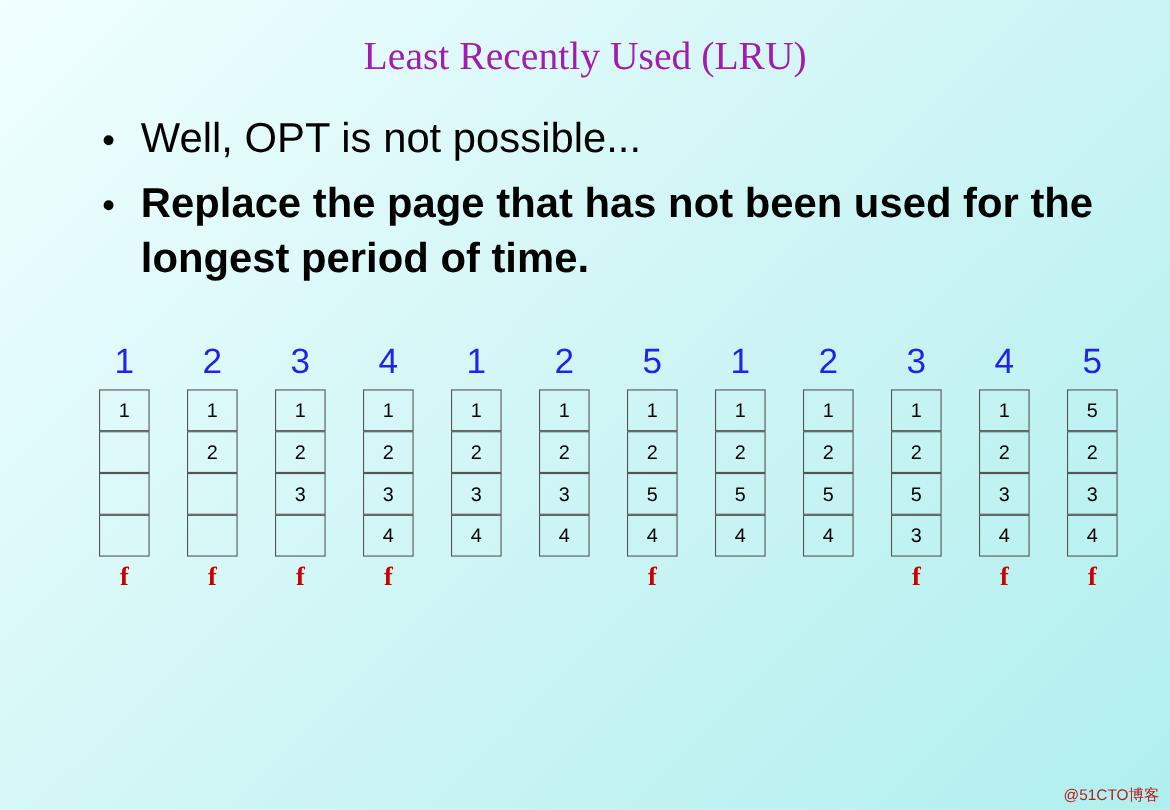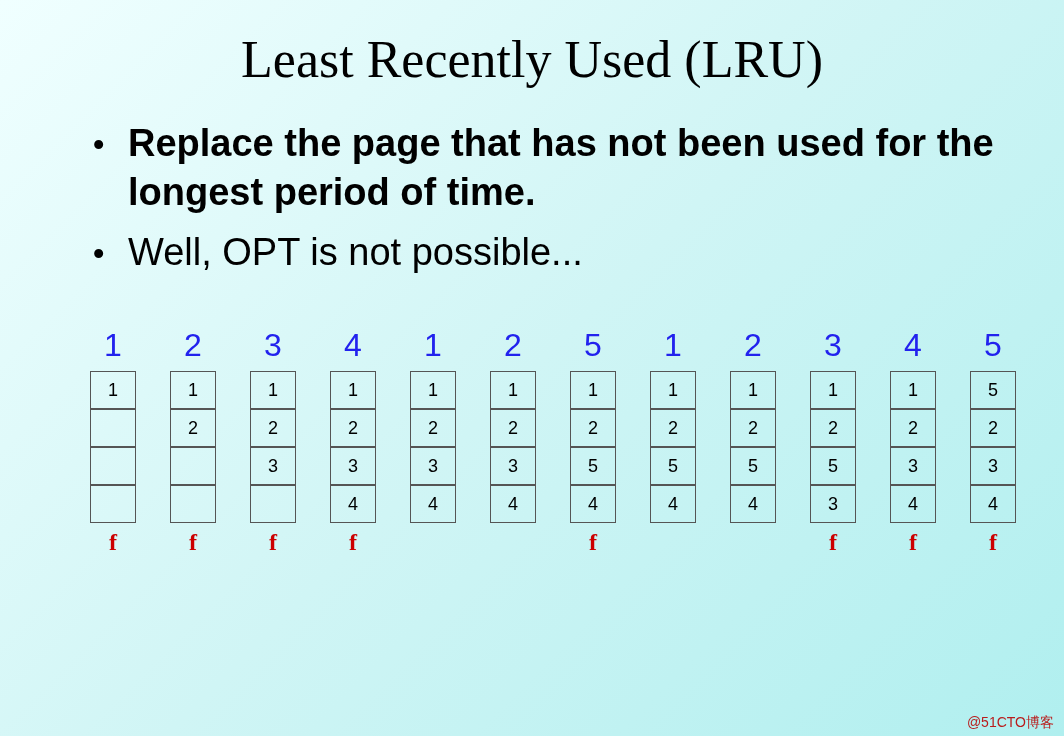--- a/index.html
+++ b/index.html
@@ -10,22 +10,22 @@
     overflow: hidden;
     font-family: "Times New Roman", Times, serif;
     background: linear-gradient(135deg, #f0ffff 0%, #d0f5f5 50%, #b0efef 100%);
     position: relative;
   }
   .slide {
     padding: 18px 60px 0 60px;
     box-sizing: border-box;
   }
   .title {
-    color: #000000;
-    font-size: 52px;
+    color: #a21caf;
+    font-size: 36px;
     text-align: center;
     margin: 12px 0 30px 0;
     font-weight: normal;
   }
   ul.bullets {
     list-style: none;
     padding: 0 0 0 32px;
     margin: 0;
   }
   ul.bullets li {
@@ -109,22 +109,22 @@
     font-size: 14px;
   }
 </style>
 </head>
 <body>
 
 <div class="slide">
   <h1 class="title">Least Recently Used (LRU)</h1>
 
   <ul class="bullets">
+    <li><span class="plain">Well, OPT is not possible...</span></li>
     <li><span class="bold">Replace the page that has not been used for the longest period of time.</span></li>
-    <li><span class="plain">Well, OPT is not possible...</span></li>
   </ul>
 
   <div class="diagram">
     <div class="columns" id="columns">
         <div class="col">
           <div class="ref">1</div>
           <div class="frames">
             <div class="cell">1</div>
             <div class="cell empty"></div>
             <div class="cell empty"></div>

